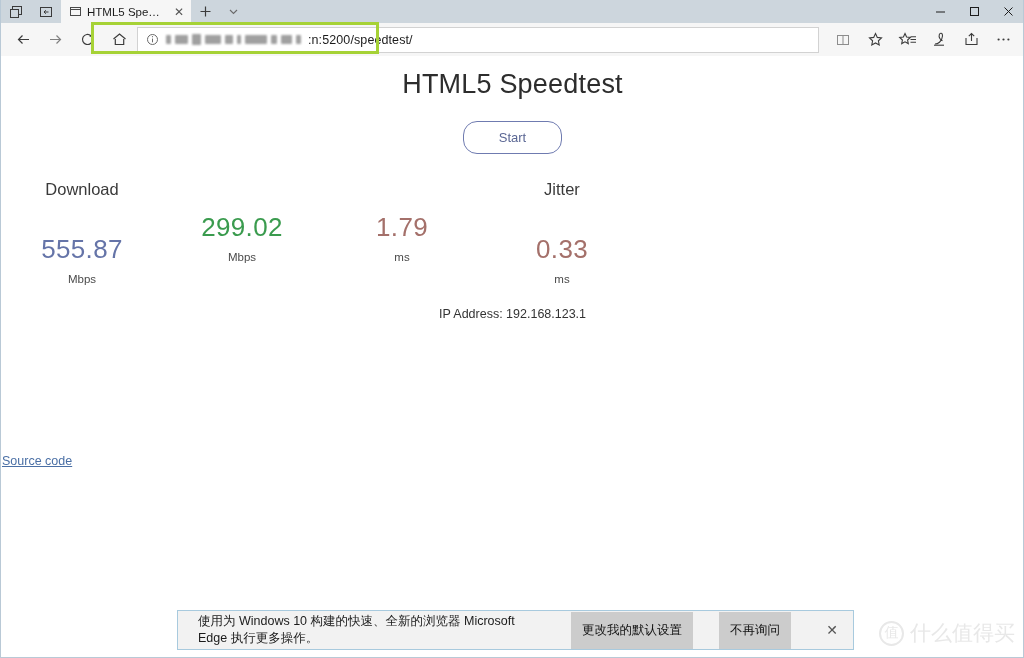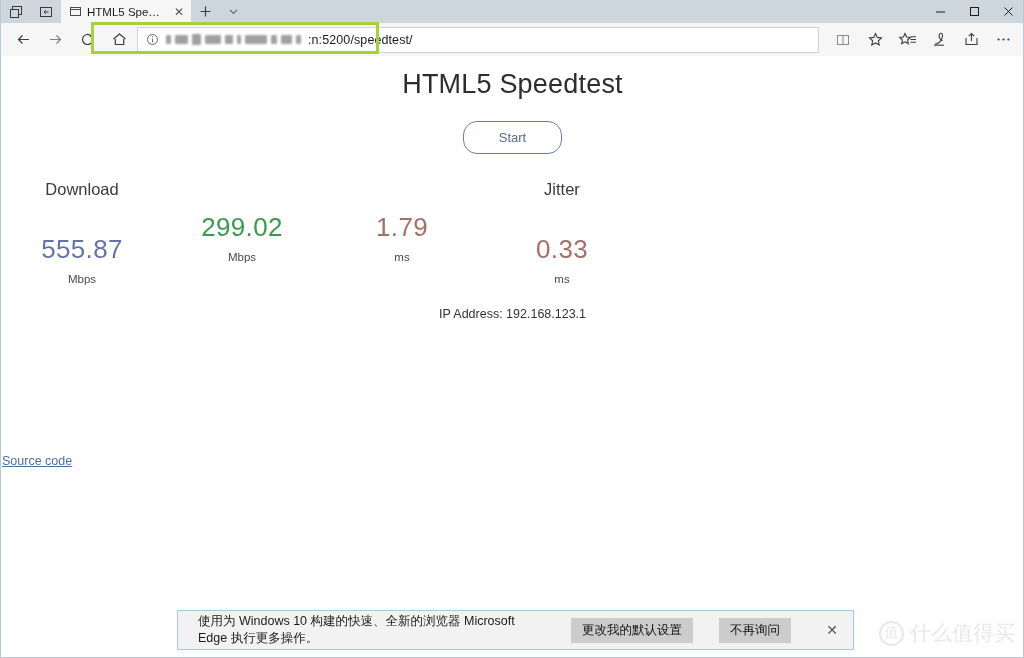--- a/index.html
+++ b/index.html
@@ -236,21 +236,21 @@
     padding: 0 6px 0 20px;
     gap: 26px;
     z-index: 6;
   }
   .notif-text {
     flex: 1;
     font-size: 12.5px;
     color: #1b1b1b;
   }
   .notif-btn {
-    height: 25px;
+    height: 37px;
     background: #cccccc;
     border: none;
     padding: 0 11px;
     font-size: 12.5px;
     color: #121212;
     font-family: "Liberation Sans", sans-serif;
     cursor: pointer;
     white-space: nowrap;
   }
   .notif-close {

